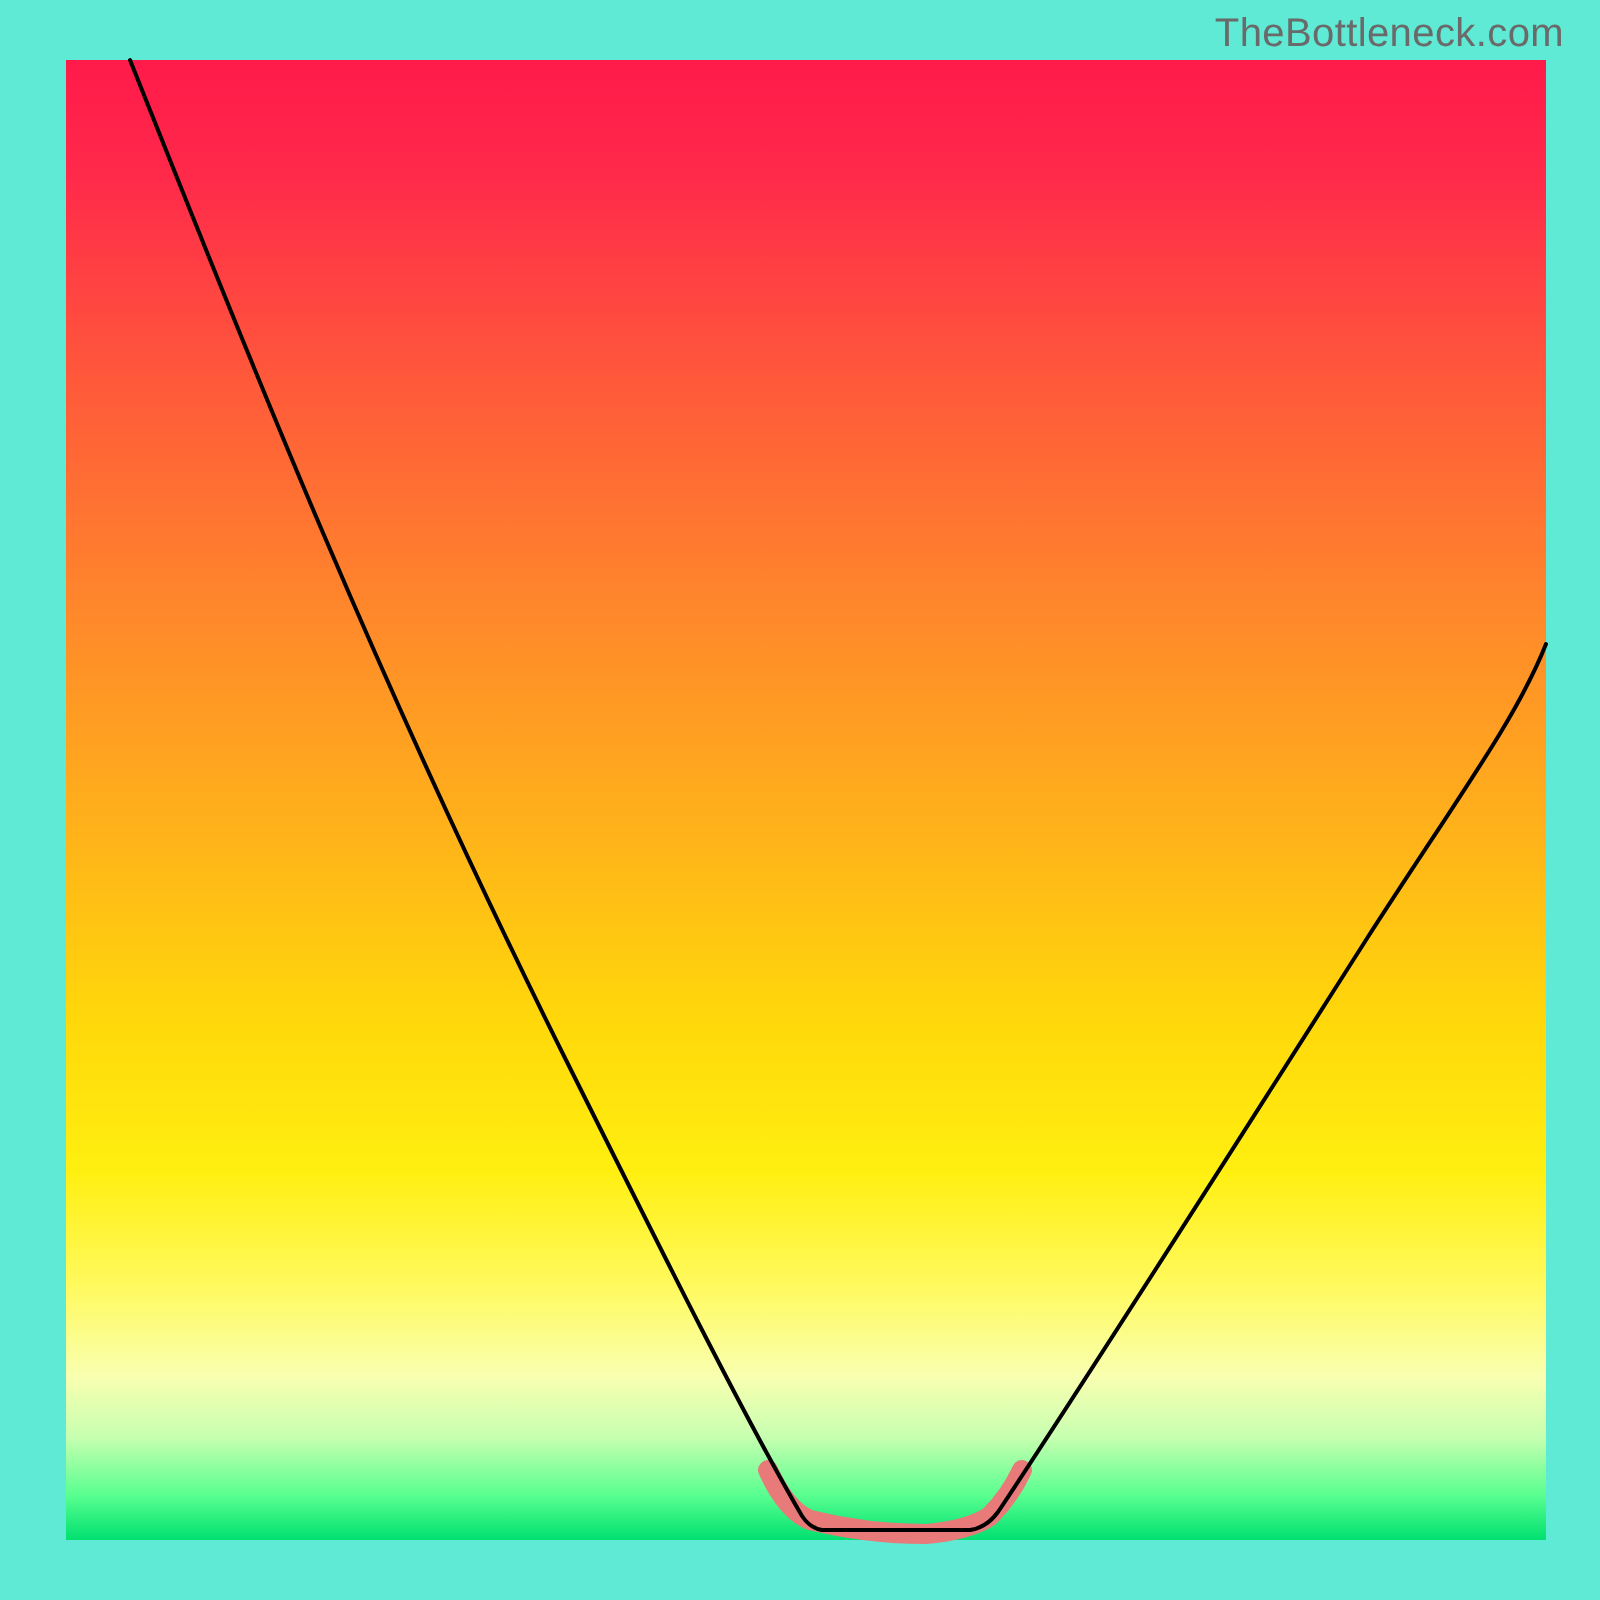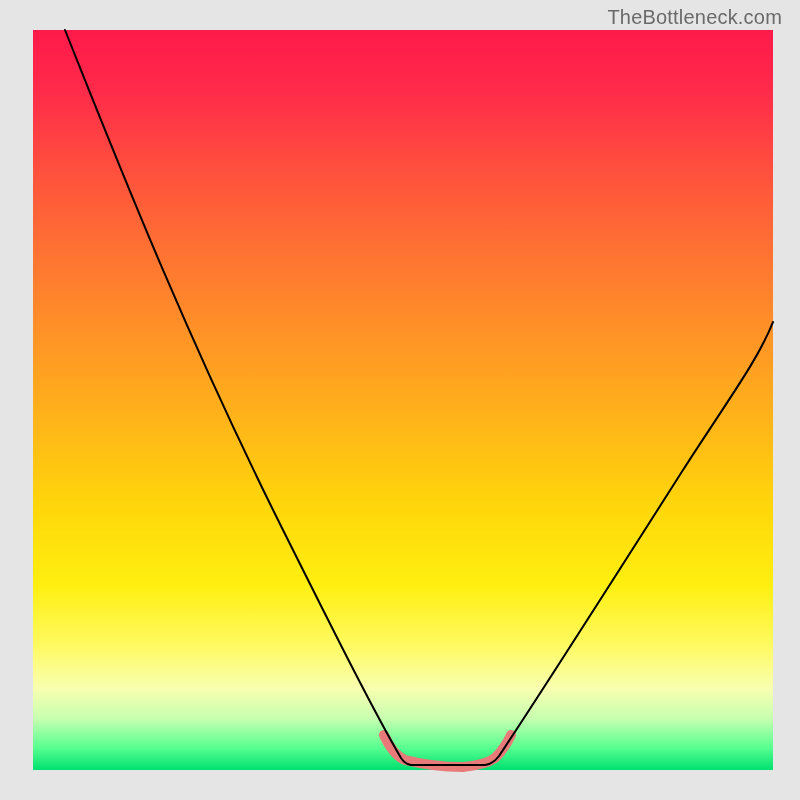--- a/index.html
+++ b/index.html
@@ -10,21 +10,21 @@
     background: #000;
     overflow: hidden;
     font-family: Arial, Helvetica, sans-serif;
   }
   .frame {
     position: absolute;
     top: 0;
     left: 0;
     width: 800px;
     height: 800px;
-    background: #e5e5e5;
+    background: #5eead4;
   }
   .plot-area {
     position: absolute;
     top: 30px;
     left: 33px;
     width: 740px;
     height: 740px;
     
     background: linear-gradient(
       to bottom,

